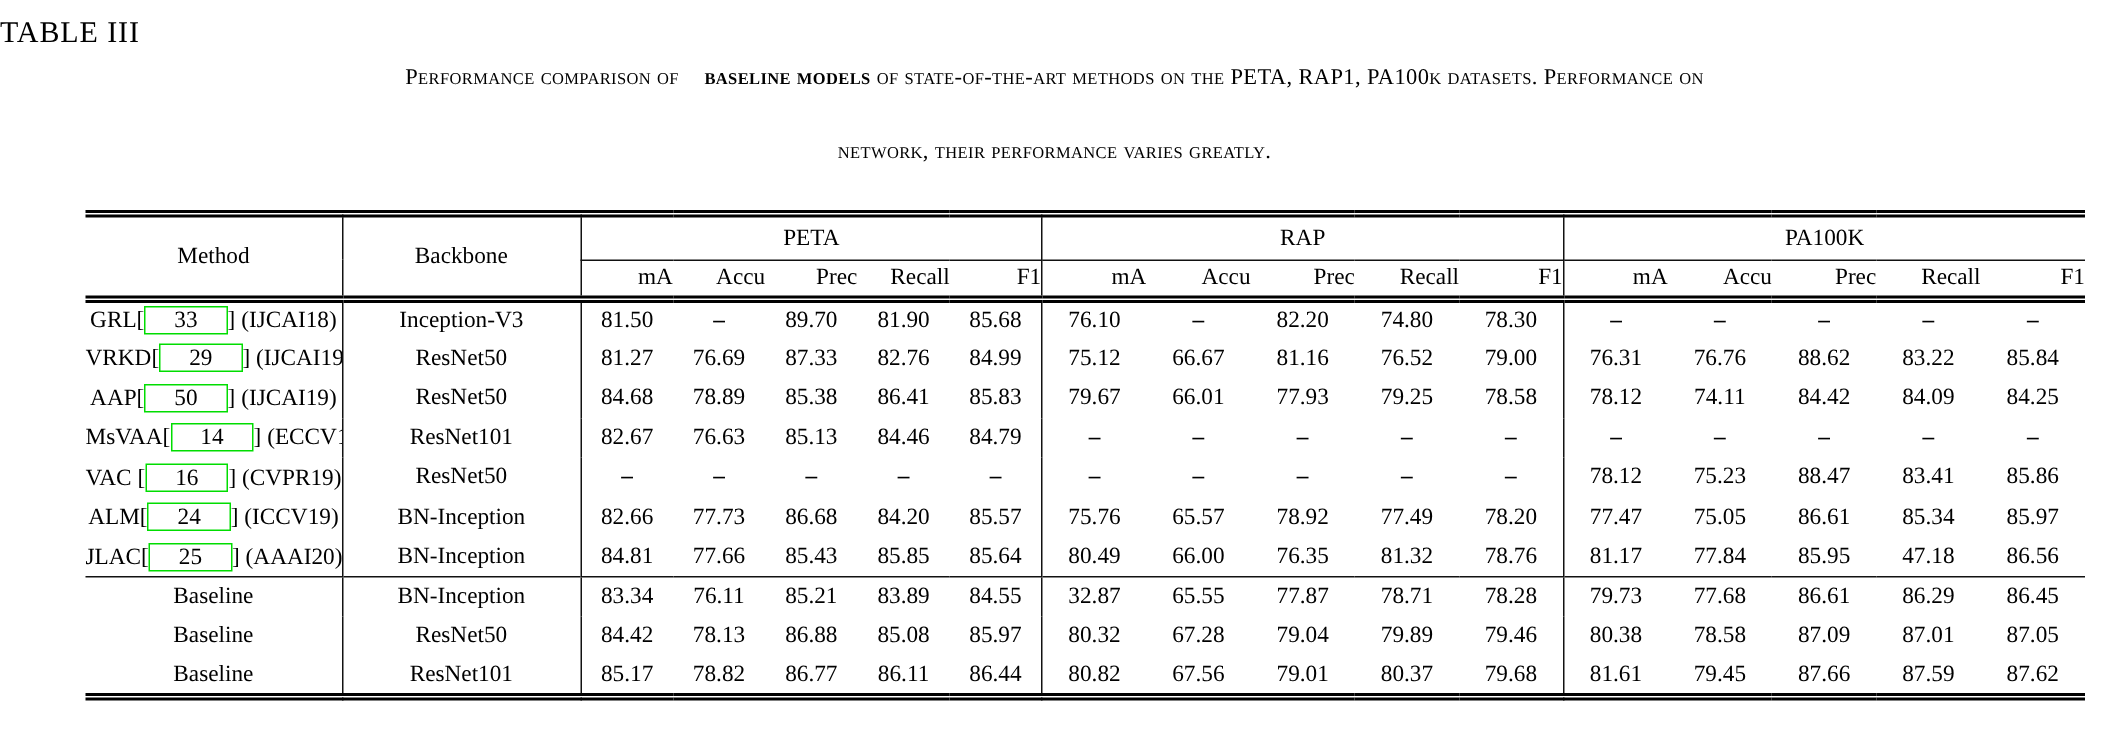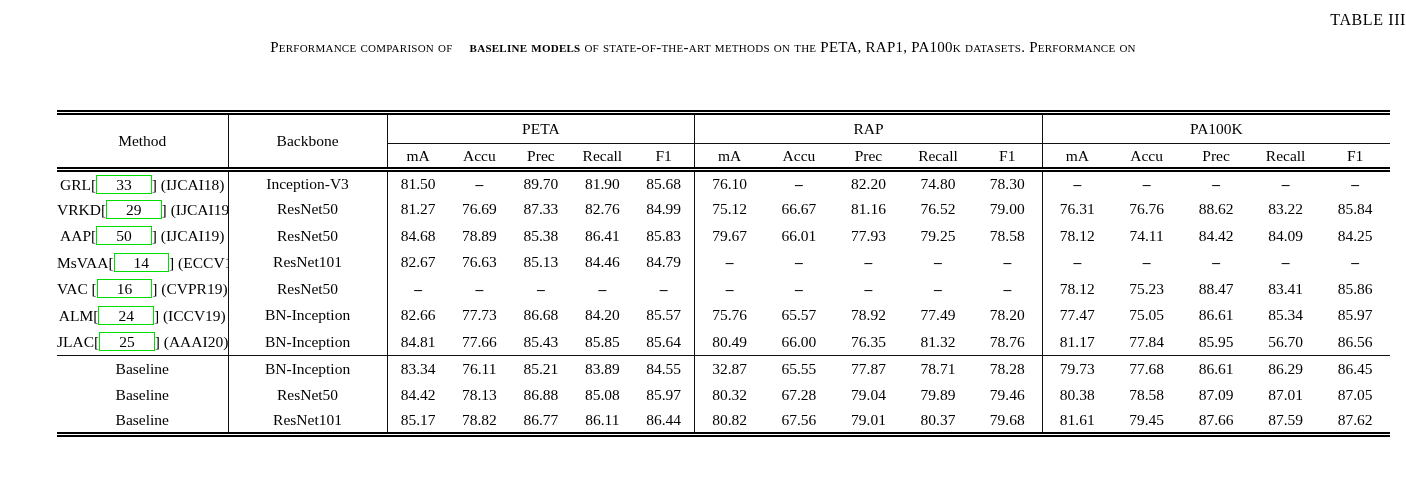--- a/index.html
+++ b/index.html
@@ -5,22 +5,22 @@
   * { box-sizing: border-box; }
   html, body {
     margin: 0; padding: 0;
     width: 1406px; height: 488px;
     background: #ffffff;
     color: #000;
     font-family: "Liberation Serif", serif;
     overflow: hidden;
   }
   .title {
-    text-align: right;
-    font-size: 16px;
+    text-align: left;
+    font-size: 20px;
     letter-spacing: 0.6px;
     margin-top: 11px;
   }
   .caption {
     text-align: center;
     font-variant: small-caps;
     font-size: 15px;
     letter-spacing: 0.25px;
     line-height: 24.5px;
     width: 1360px;
@@ -37,21 +37,21 @@
   }
   th, td {
     font-weight: normal;
     font-size: 15.5px;
     text-align: center;
     padding: 0;
     white-space: nowrap;
     overflow: hidden;
   }
   tr.groups th { height: 31px; }
-  tr.metrics th { height: 26px; }
+  tr.metrics th { height: 26px; text-align: right; }
   tbody td { height: 26.5px; }
   .bR { border-right: 1.5px solid #111; }
   .bB1 { border-bottom: 1px solid #111; }
   .bB2 { border-bottom: 5px double #000; }
   tr.section-sep td { border-top: 1.5px solid #111; }
   .cite {
     border: 1.5px solid #00dd00;
     padding: 0 19px;
     display: inline-block;
     line-height: 17px;
@@ -61,20 +61,21 @@
 </head>
 <body>
 
 <div class="page">
 
   <div class="title">TABLE III</div>
 
   <div class="caption">
     <span>Performance comparison of </span><b>baseline models</b><span> of state-of-the-art methods on the PETA, RAP1, PA100k datasets. Performance on</span><br>
     <br>
+    <span>network, their performance varies greatly.</span>
   </div>
 
   <table class="results">
     <colgroup>
       <col style="width:171px">
       <col style="width:159px">
       <col span="5" style="width:61.5px">
       <col span="5" style="width:69.5px">
       <col span="5" style="width:69.5px">
     </colgroup>
@@ -228,21 +229,21 @@
           <td class="">85.85</td>
           <td class="bR">85.64</td>
           <td class="">80.49</td>
           <td class="">66.00</td>
           <td class="">76.35</td>
           <td class="">81.32</td>
           <td class="bR">78.76</td>
           <td class="">81.17</td>
           <td class="">77.84</td>
           <td class="">85.95</td>
-          <td class="">56.70</td>
+          <td class="">47.18</td>
           <td class="">86.56</td>
         </tr>
         <tr class="section-sep">
           <td class="bR">Baseline</td>
           <td class="bR">BN-Inception</td>
           <td class="">83.34</td>
           <td class="">76.11</td>
           <td class="">85.21</td>
           <td class="">83.89</td>
           <td class="bR">84.55</td>

